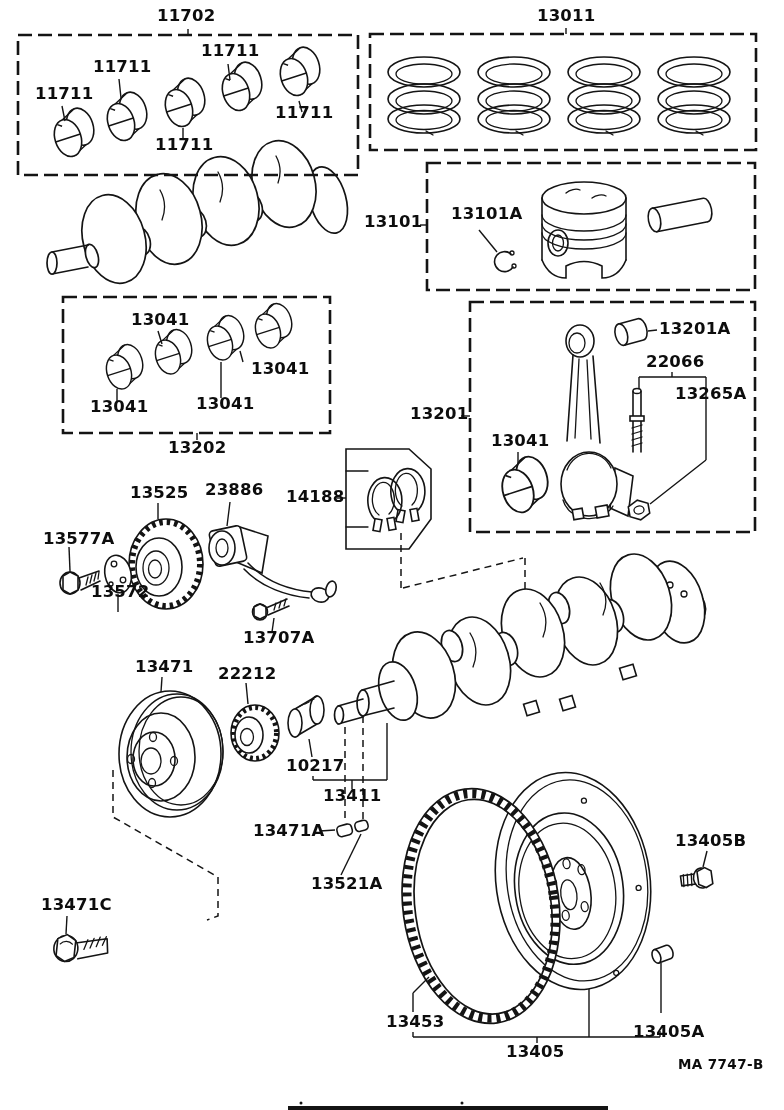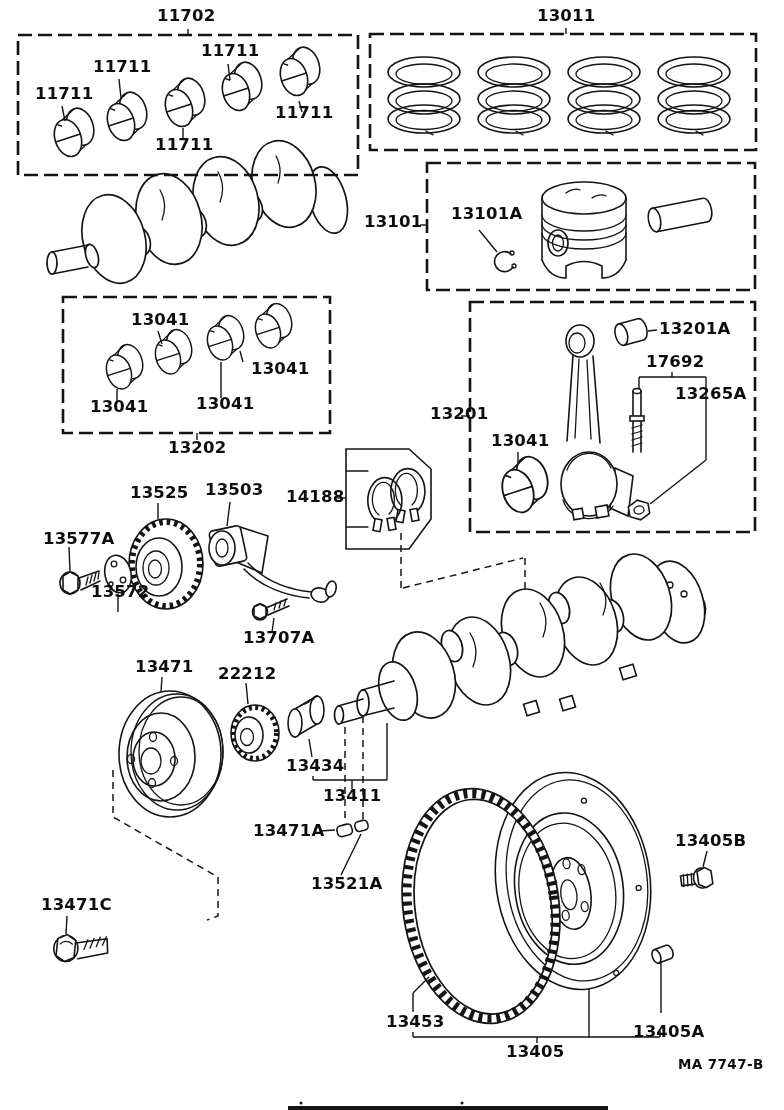--- a/index.html
+++ b/index.html
@@ -364,34 +364,34 @@
 <div class="lbl" style="left:155px;top:136px">11711</div>
 <div class="lbl" style="left:201px;top:42px">11711</div>
 <div class="lbl" style="left:275px;top:104px">11711</div>
 <div class="lbl" style="left:364px;top:213px">13101</div>
 <div class="lbl" style="left:451px;top:205px">13101A</div>
 <div class="lbl" style="left:131px;top:311px">13041</div>
 <div class="lbl" style="left:251px;top:360px">13041</div>
 <div class="lbl" style="left:90px;top:398px">13041</div>
 <div class="lbl" style="left:196px;top:395px">13041</div>
 <div class="lbl" style="left:168px;top:439px">13202</div>
-<div class="lbl" style="left:430px;top:405px">13201</div>
+<div class="lbl" style="left:410px;top:405px">13201</div>
 <div class="lbl" style="left:659px;top:320px">13201A</div>
-<div class="lbl" style="left:646px;top:353px">17692</div>
+<div class="lbl" style="left:646px;top:353px">22066</div>
 <div class="lbl" style="left:675px;top:385px">13265A</div>
 <div class="lbl" style="left:491px;top:432px">13041</div>
 <div class="lbl" style="left:286px;top:488px">14188</div>
 <div class="lbl" style="left:130px;top:484px">13525</div>
-<div class="lbl" style="left:205px;top:481px">13503</div>
+<div class="lbl" style="left:205px;top:481px">23886</div>
 <div class="lbl" style="left:43px;top:530px">13577A</div>
 <div class="lbl" style="left:91px;top:583px">13572</div>
 <div class="lbl" style="left:243px;top:629px">13707A</div>
 <div class="lbl" style="left:135px;top:658px">13471</div>
 <div class="lbl" style="left:218px;top:665px">22212</div>
-<div class="lbl" style="left:286px;top:757px">13434</div>
+<div class="lbl" style="left:286px;top:757px">10217</div>
 <div class="lbl" style="left:323px;top:787px">13411</div>
 <div class="lbl" style="left:253px;top:822px">13471A</div>
 <div class="lbl" style="left:311px;top:875px">13521A</div>
 <div class="lbl" style="left:41px;top:896px">13471C</div>
 <div class="lbl" style="left:675px;top:832px">13405B</div>
 <div class="lbl" style="left:386px;top:1013px">13453</div>
 <div class="lbl" style="left:633px;top:1023px">13405A</div>
 <div class="lbl" style="left:506px;top:1043px">13405</div>
 
 <div class="footer" style="left:678px;top:1056px">MA 7747-B</div>

